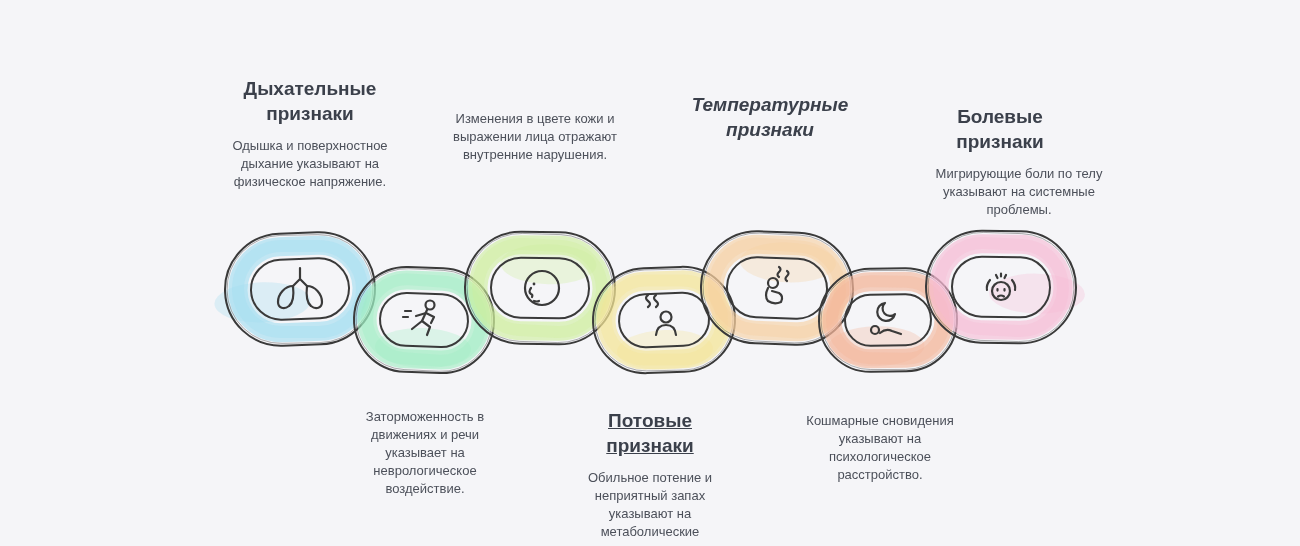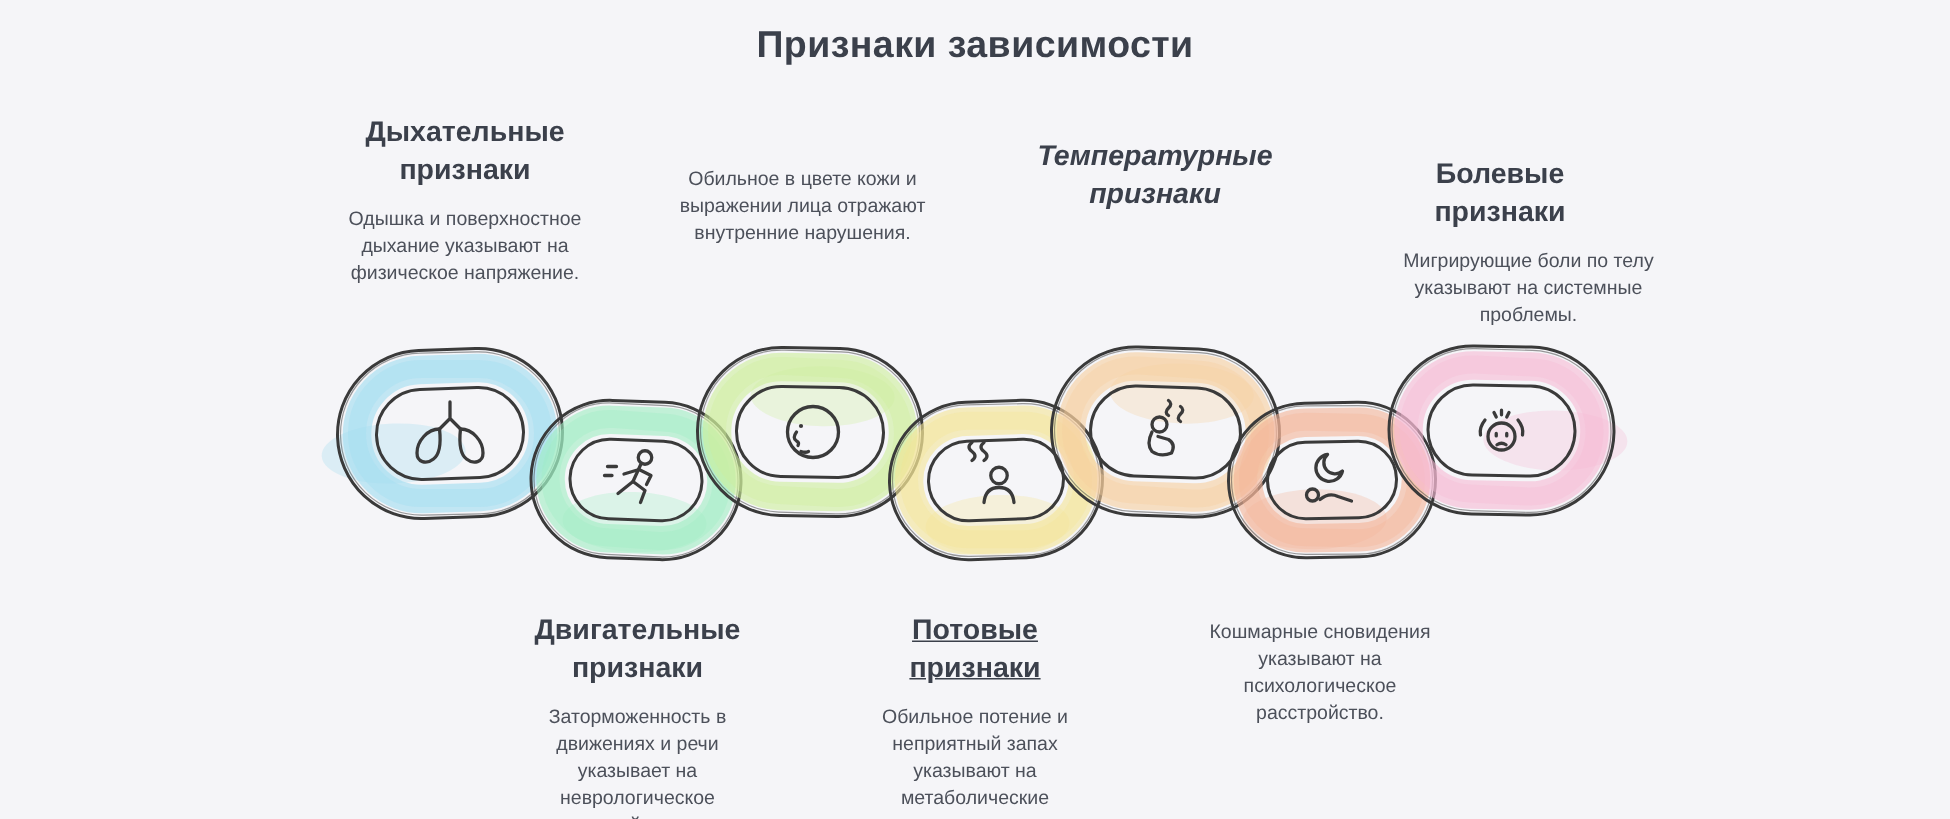--- a/index.html
+++ b/index.html
@@ -30,21 +30,20 @@
   .t4 { left:895px; top:104px; width:210px; }  .t4 .hd{ max-width:112px; } .t4 .ds{ max-width:168px;margin-left:40px; }
   .b1 { left:320px; top:408px; width:210px; }  .b1 .hd{ max-width:150px; } .b1 .ds{ max-width:152px; }
   .b2 { left:545px; top:408px; width:210px; }  .b2 .hd{ max-width:112px;text-decoration:underline; } .b2 .ds{ max-width:158px; }
   .b3 { left:775px; top:412px; width:210px; }  .b3 .ds{ max-width:160px; }
 </style>
 </head>
 <body>
 
 <div class="page">
 
-  <h1 class="title">Признаки зависимости</h1>
 
   <svg id="chain-svg" viewBox="0 0 1300 546" xmlns="http://www.w3.org/2000/svg">
       <g transform="translate(300,289) rotate(-2)">
         <ellipse cx="-38" cy="12" rx="48" ry="20" fill="#9edcf0" opacity="0.3"></ellipse>
         <rect x="-62" y="-43" width="124" height="86" rx="43" fill="none" stroke="#9edcf0" stroke-width="19" opacity="0.6"></rect>
         <rect x="-62" y="-43" width="124" height="86" rx="43" fill="none" stroke="#9edcf0" stroke-width="12" opacity="0.35" transform="rotate(2)"></rect>
         <rect x="-75" y="-56" width="150" height="112" rx="56" fill="none" stroke="#3a3a3a" stroke-width="2"></rect>
         <rect x="-73" y="-54" width="146" height="108" rx="54" fill="none" stroke="#3a3a3a" stroke-width="0.8" opacity="0.5" transform="rotate(0.8)"></rect>
         <rect x="-49" y="-30" width="98" height="60" rx="30" fill="none" stroke="#3a3a3a" stroke-width="2"></rect>
         <g transform="rotate(2)" fill="none" stroke="#3a3a3a" stroke-width="2.2" stroke-linecap="round" stroke-linejoin="round">
@@ -138,32 +137,31 @@
           <path d="M-5,-12 l1.5,3 M0,-13.5 l0,3 M5,-12 l-1.5,3"></path>
         </g>
       </g>
     </svg>
 
   <div class="tb t1">
     <h3 class="hd">Дыхательные признаки</h3>
     <p class="ds">Одышка и поверхностное дыхание указывают на физическое напряжение.</p>
   </div>
   <div class="tb t2">
-    <p class="ds">Обильное в цвете кожи и выражении лица отражают внутренние нарушения.</p>
+    <p class="ds">Изменения в цвете кожи и выражении лица отражают внутренние нарушения.</p>
   </div>
   <div class="tb t3">
     <h3 class="hd">Температурные признаки</h3>
   </div>
   <div class="tb t4">
     <h3 class="hd">Болевые признаки</h3>
     <p class="ds">Мигрирующие боли по телу указывают на системные проблемы.</p>
   </div>
 
   <div class="tb b1">
-    <h3 class="hd">Двигательные признаки</h3>
     <p class="ds">Заторможенность в движениях и речи указывает на неврологическое воздействие.</p>
   </div>
   <div class="tb b2">
     <h3 class="hd">Потовые признаки</h3>
     <p class="ds">Обильное потение и неприятный запах указывают на метаболические изменения.</p>
   </div>
   <div class="tb b3">
     <p class="ds">Кошмарные сновидения указывают на психологическое расстройство.</p>
   </div>
 

